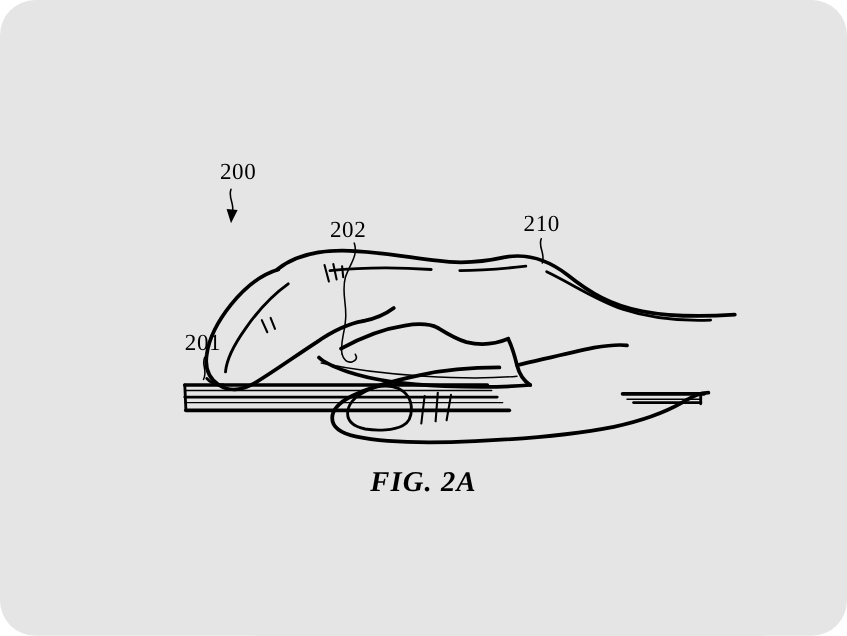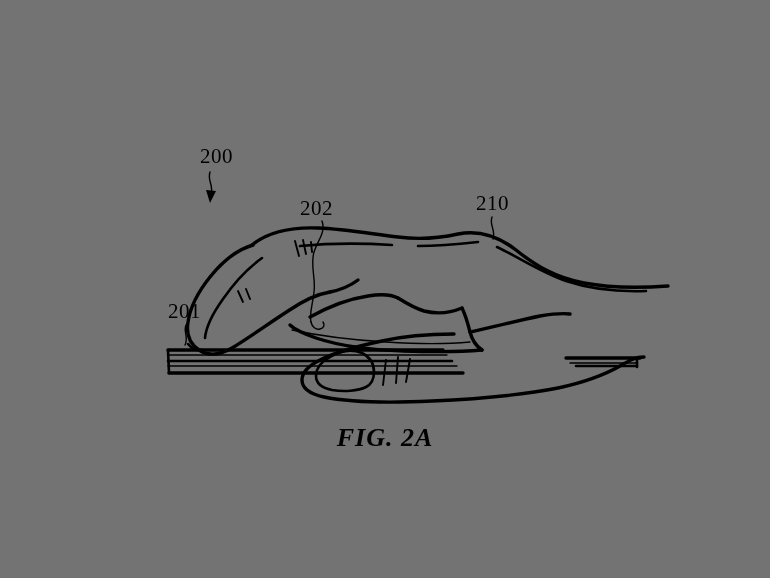--- a/index.html
+++ b/index.html
@@ -12,21 +12,22 @@
     width: 770px;
     height: 578px;
     font-family: "Liberation Serif", serif;
     overflow: hidden;
     position: relative;
   }
   #figure-root {
     position: relative;
     width: 770px;
     height: 578px;
-    background: #737373;
+    background: #e5e5e5;
+    border-radius: 32px;
   }
   svg#patent-drawing {
     display: block;
     width: 770px;
     height: 578px;
   }
   .ink {
     fill: none;
     stroke: #000000;
     stroke-linecap: round;

